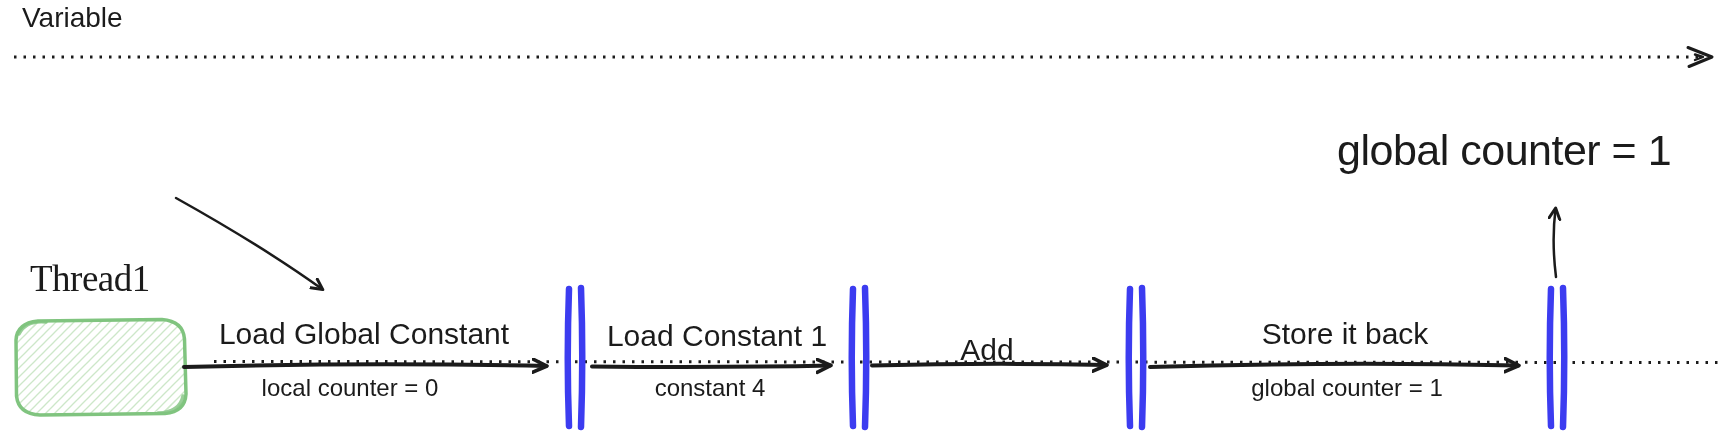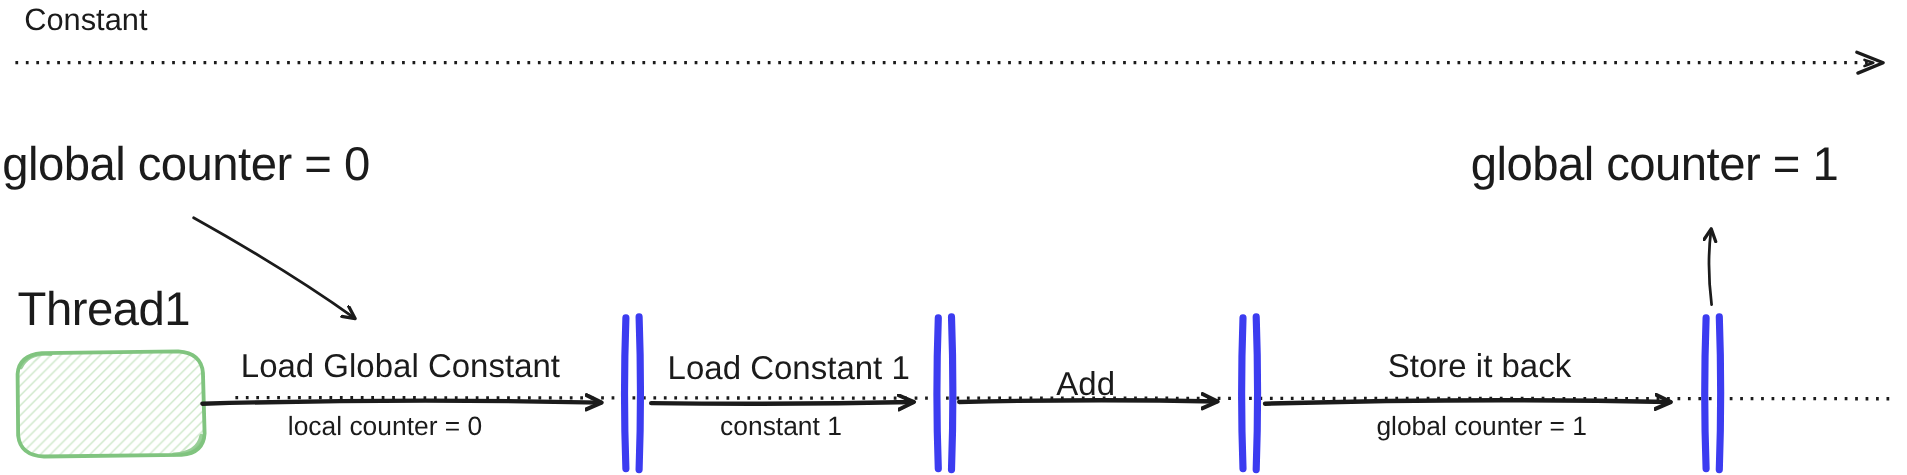--- a/index.html
+++ b/index.html
@@ -29,21 +29,21 @@
   .barrier{stroke:var(--accent-blue);fill:none;stroke-width:6.5;stroke-linecap:round;}
   .startbox{stroke:var(--green-border);stroke-width:3.5;fill:url(#hatch);stroke-linejoin:round;stroke-linecap:round;}
   .hatchline{stroke:var(--green-hatch);stroke-width:1.3;}
 
   
   .txt{position:absolute;white-space:nowrap;color:var(--ink);}
   .t-timeline{left:22px;top:2px;font-size:28px;}
   .t-big{font-size:43px;letter-spacing:-0.5px;}
   .t-gc0{left:2px;top:126px;}
   .t-gc1{left:1337px;top:126px;}
-  .t-thread{left:16px;top:257px;font-size:43px;letter-spacing:-0.5px;}
+  .t-thread{left:30px;top:257px;font-size:37px;letter-spacing:-0.5px;font-family:Liberation Serif, serif;}
   .t-step{font-size:30px;transform:translateX(-50%);}
   .t-sub{font-size:24px;transform:translateX(-50%);}
   .s1l{left:364px;top:317px;} .s1s{left:350px;top:374px;}
   .s2l{left:717px;top:319px;} .s2s{left:710px;top:374px;}
   .s3l{left:987px;top:333px;} .s3s{left:1001px;top:374px;}
   .s4l{left:1328px;top:317px;margin-left:17px;} .s4s{left:1347px;top:374px;}
 </style>
 </head>
 <body>
 
@@ -104,31 +104,30 @@
     <g>
       <path class="barrier" d="M1130,289 Q1127.5,358 1130,426"></path>
       <path class="barrier" d="M1142,288 Q1144.5,357 1142,427"></path>
     </g>
     <g>
       <path class="barrier" d="M1551,289 Q1548.5,358 1551,426"></path>
       <path class="barrier" d="M1563,288 Q1565.5,357 1563,427"></path>
     </g>
   </svg>
 
-  <div class="txt t-timeline">Constant</div>
+  <div class="txt t-timeline">Variable</div>
 
-  <div class="txt t-big t-gc0">global counter = 0</div>
   <div class="txt t-big t-gc1">global counter = 1</div>
 
   <div class="txt t-thread">Thread1</div>
 
   <div class="txt t-step s1l">Load Global Constant</div>
   <div class="txt t-sub s1s">local counter = 0</div>
 
   <div class="txt t-step s2l">Load Constant 1</div>
-  <div class="txt t-sub s2s">constant 1</div>
+  <div class="txt t-sub s2s">constant 4</div>
 
   <div class="txt t-step s3l">Add</div>
 
   <div class="txt t-step s4l">Store it back</div>
   <div class="txt t-sub s4s">global counter = 1</div>
 
 </div>
 
 </body></html>

